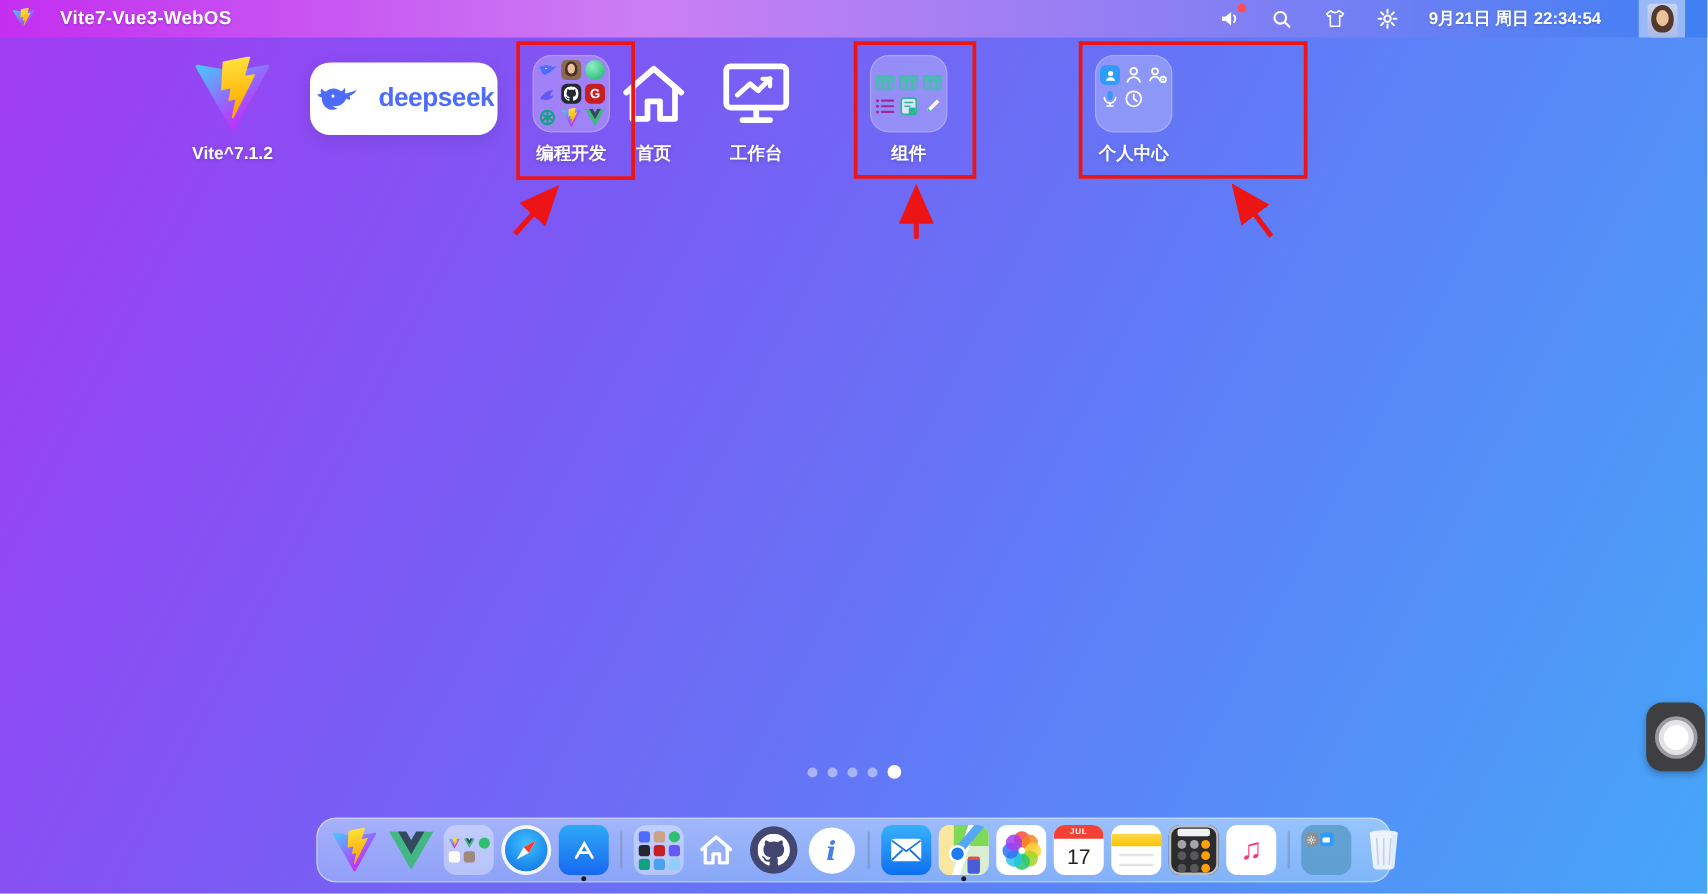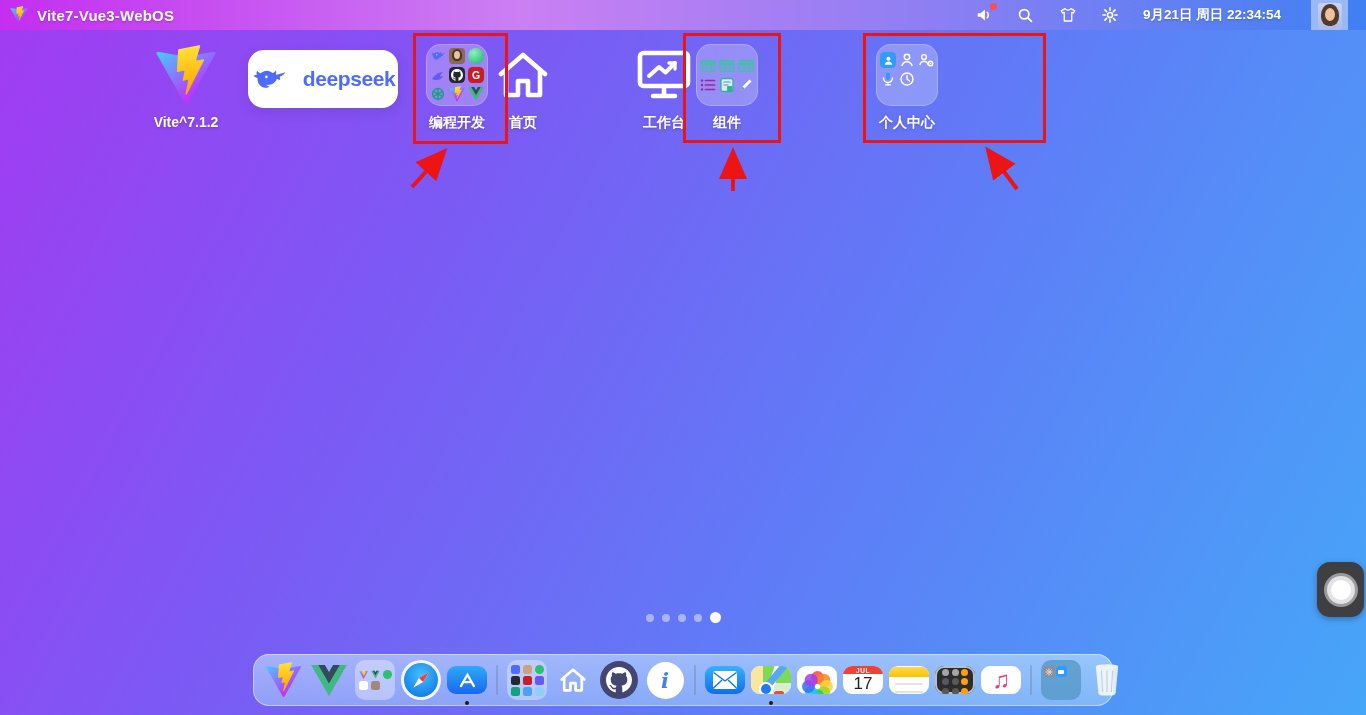--- a/index.html
+++ b/index.html
@@ -3,21 +3,21 @@
 <meta charset="utf-8">
 <style>
   html,body{margin:0;padding:0;width:1366px;height:715px;overflow:hidden;
     font-family:"Liberation Sans","DejaVu Sans",sans-serif;-webkit-font-smoothing:antialiased;}
   #screen{position:relative;width:1366px;height:715px;
     background:linear-gradient(118deg,#a23bf2 0%,#7d58f4 30%,#5f7cf7 62%,#46a6f8 100%);}
 
   
   #menubar{position:absolute;left:0;top:0;width:100%;height:30px;display:flex;align-items:center;
     background:linear-gradient(90deg,#c42ef0 0%,#cb7ff3 38%,#8d7ff3 68%,#3f80f3 100%);color:#fff;}
-  .mb-left{display:flex;align-items:center;gap:9px;padding-left:10px;}
+  .mb-left{display:flex;align-items:flex-start;gap:20px;padding-left:10px;}
   .mb-title{font-size:15px;font-weight:700;letter-spacing:.2px;text-shadow:0 1px 2px rgba(80,20,120,.35);}
   .mb-right{margin-left:auto;display:flex;align-items:center;gap:24px;padding-right:0;}
   .mb-ic{position:relative;width:18px;height:18px;display:flex;align-items:center;justify-content:center;}
   .mb-badge{position:absolute;right:-4px;top:-3px;width:7px;height:7px;border-radius:50%;background:#ff4d4f;}
   .mb-time{font-size:13.5px;font-weight:600;white-space:nowrap;text-shadow:0 1px 2px rgba(40,40,120,.3);}
   .mb-avatar{width:37px;height:30px;margin-left:6px;margin-right:18px;background:rgba(255,255,255,.45);
     display:flex;align-items:flex-end;justify-content:center;}
   .avatar-img{position:relative;width:24px;height:27px;border-radius:3px;overflow:hidden;
     background:linear-gradient(180deg,#c9d4f0 0%,#aab9e8 100%);}
   .avatar-img::before{content:'';position:absolute;left:3px;top:1px;width:18px;height:22px;
@@ -61,21 +61,21 @@
   .dot.active{width:11px;height:11px;background:#fff;}
 
   
   #dock{position:absolute;left:253px;top:654px;width:860px;height:52px;border-radius:16px;
     background:linear-gradient(180deg,rgba(199,231,255,.6),rgba(165,210,250,.55));
     box-shadow:inset 0 0 0 1px rgba(255,255,255,.45);display:flex;align-items:center;gap:6px;padding:0 10px;box-sizing:border-box;}
   .dk{position:relative;width:40px;height:40px;flex:0 0 auto;display:flex;align-items:center;justify-content:center;}
   .dk.running::after{content:'';position:absolute;left:50%;bottom:-5px;transform:translateX(-50%);
     width:4px;height:4px;border-radius:50%;background:#1c1c1e;}
   .dv{width:2px;height:30px;background:rgba(110,135,170,.45);border-radius:1px;flex:0 0 auto;margin:0 3px;}
-  .sq{width:40px;height:28px;border-radius:9px;display:flex;align-items:center;justify-content:center;overflow:hidden;position:relative;}
+  .sq{width:40px;height:40px;border-radius:9px;display:flex;align-items:center;justify-content:center;overflow:hidden;position:relative;}
   .dkfolder{border-radius:10px;background:rgba(255,255,255,.35);}
   .dkfolder.teal{background:rgba(86,152,200,.8);}
   .dgrid{display:grid;grid-template-columns:repeat(3,10px);gap:2px;justify-items:center;align-items:center;}
   .ddot{width:9px;height:9px;border-radius:2.5px;}
   .safari{width:40px;height:40px;border-radius:50%;background:#f4f6f8;display:flex;align-items:center;justify-content:center;}
   .safari-in{width:34px;height:34px;border-radius:50%;background:radial-gradient(circle at 50% 35%,#3fc1ff,#0a6ce0);}
   .appstore{background:linear-gradient(180deg,#2da9f7,#1868f0);}
   .github-c{width:38px;height:38px;border-radius:50%;background:#434670;display:flex;align-items:center;justify-content:center;}
   .info-c{width:37px;height:37px;border-radius:50%;background:#fff;display:flex;align-items:center;justify-content:center;
     font-family:"DejaVu Serif","Liberation Serif",serif;font-style:italic;font-weight:700;font-size:21px;color:#4a7fe8;}
@@ -241,21 +241,21 @@
       <svg width="58" height="56" viewBox="0 0 58 56">
         <g fill="none" stroke="#fff" stroke-width="4.6" stroke-linejoin="round" stroke-linecap="round">
           <path d="M7 27L29 8l22 19"></path>
             <path d="M12 24v24h12V34h10v14h12V24"></path>
         </g>
       </svg>
     </div>
     <div class="app-label">首页</div>
   </div>
 
-  <div class="app" style="left:604px">
+  <div class="app" style="left:545px">
     <div class="slot">
       <svg width="58" height="56" viewBox="0 0 58 56">
         <g fill="none" stroke="#fff" stroke-linejoin="round" stroke-linecap="round">
           <rect x="5" y="6" width="48" height="33" rx="3.5" stroke-width="4.6"></rect>
           <path d="M14 29l10-9 6.5 5.5L40 16" stroke-width="4"></path>
           <path d="M40 16h-6M40 16v6" stroke-width="3.4"></path>
           <path d="M29 39v8M18 49h22" stroke-width="4.6"></path>
         </g>
       </svg>
     </div>

